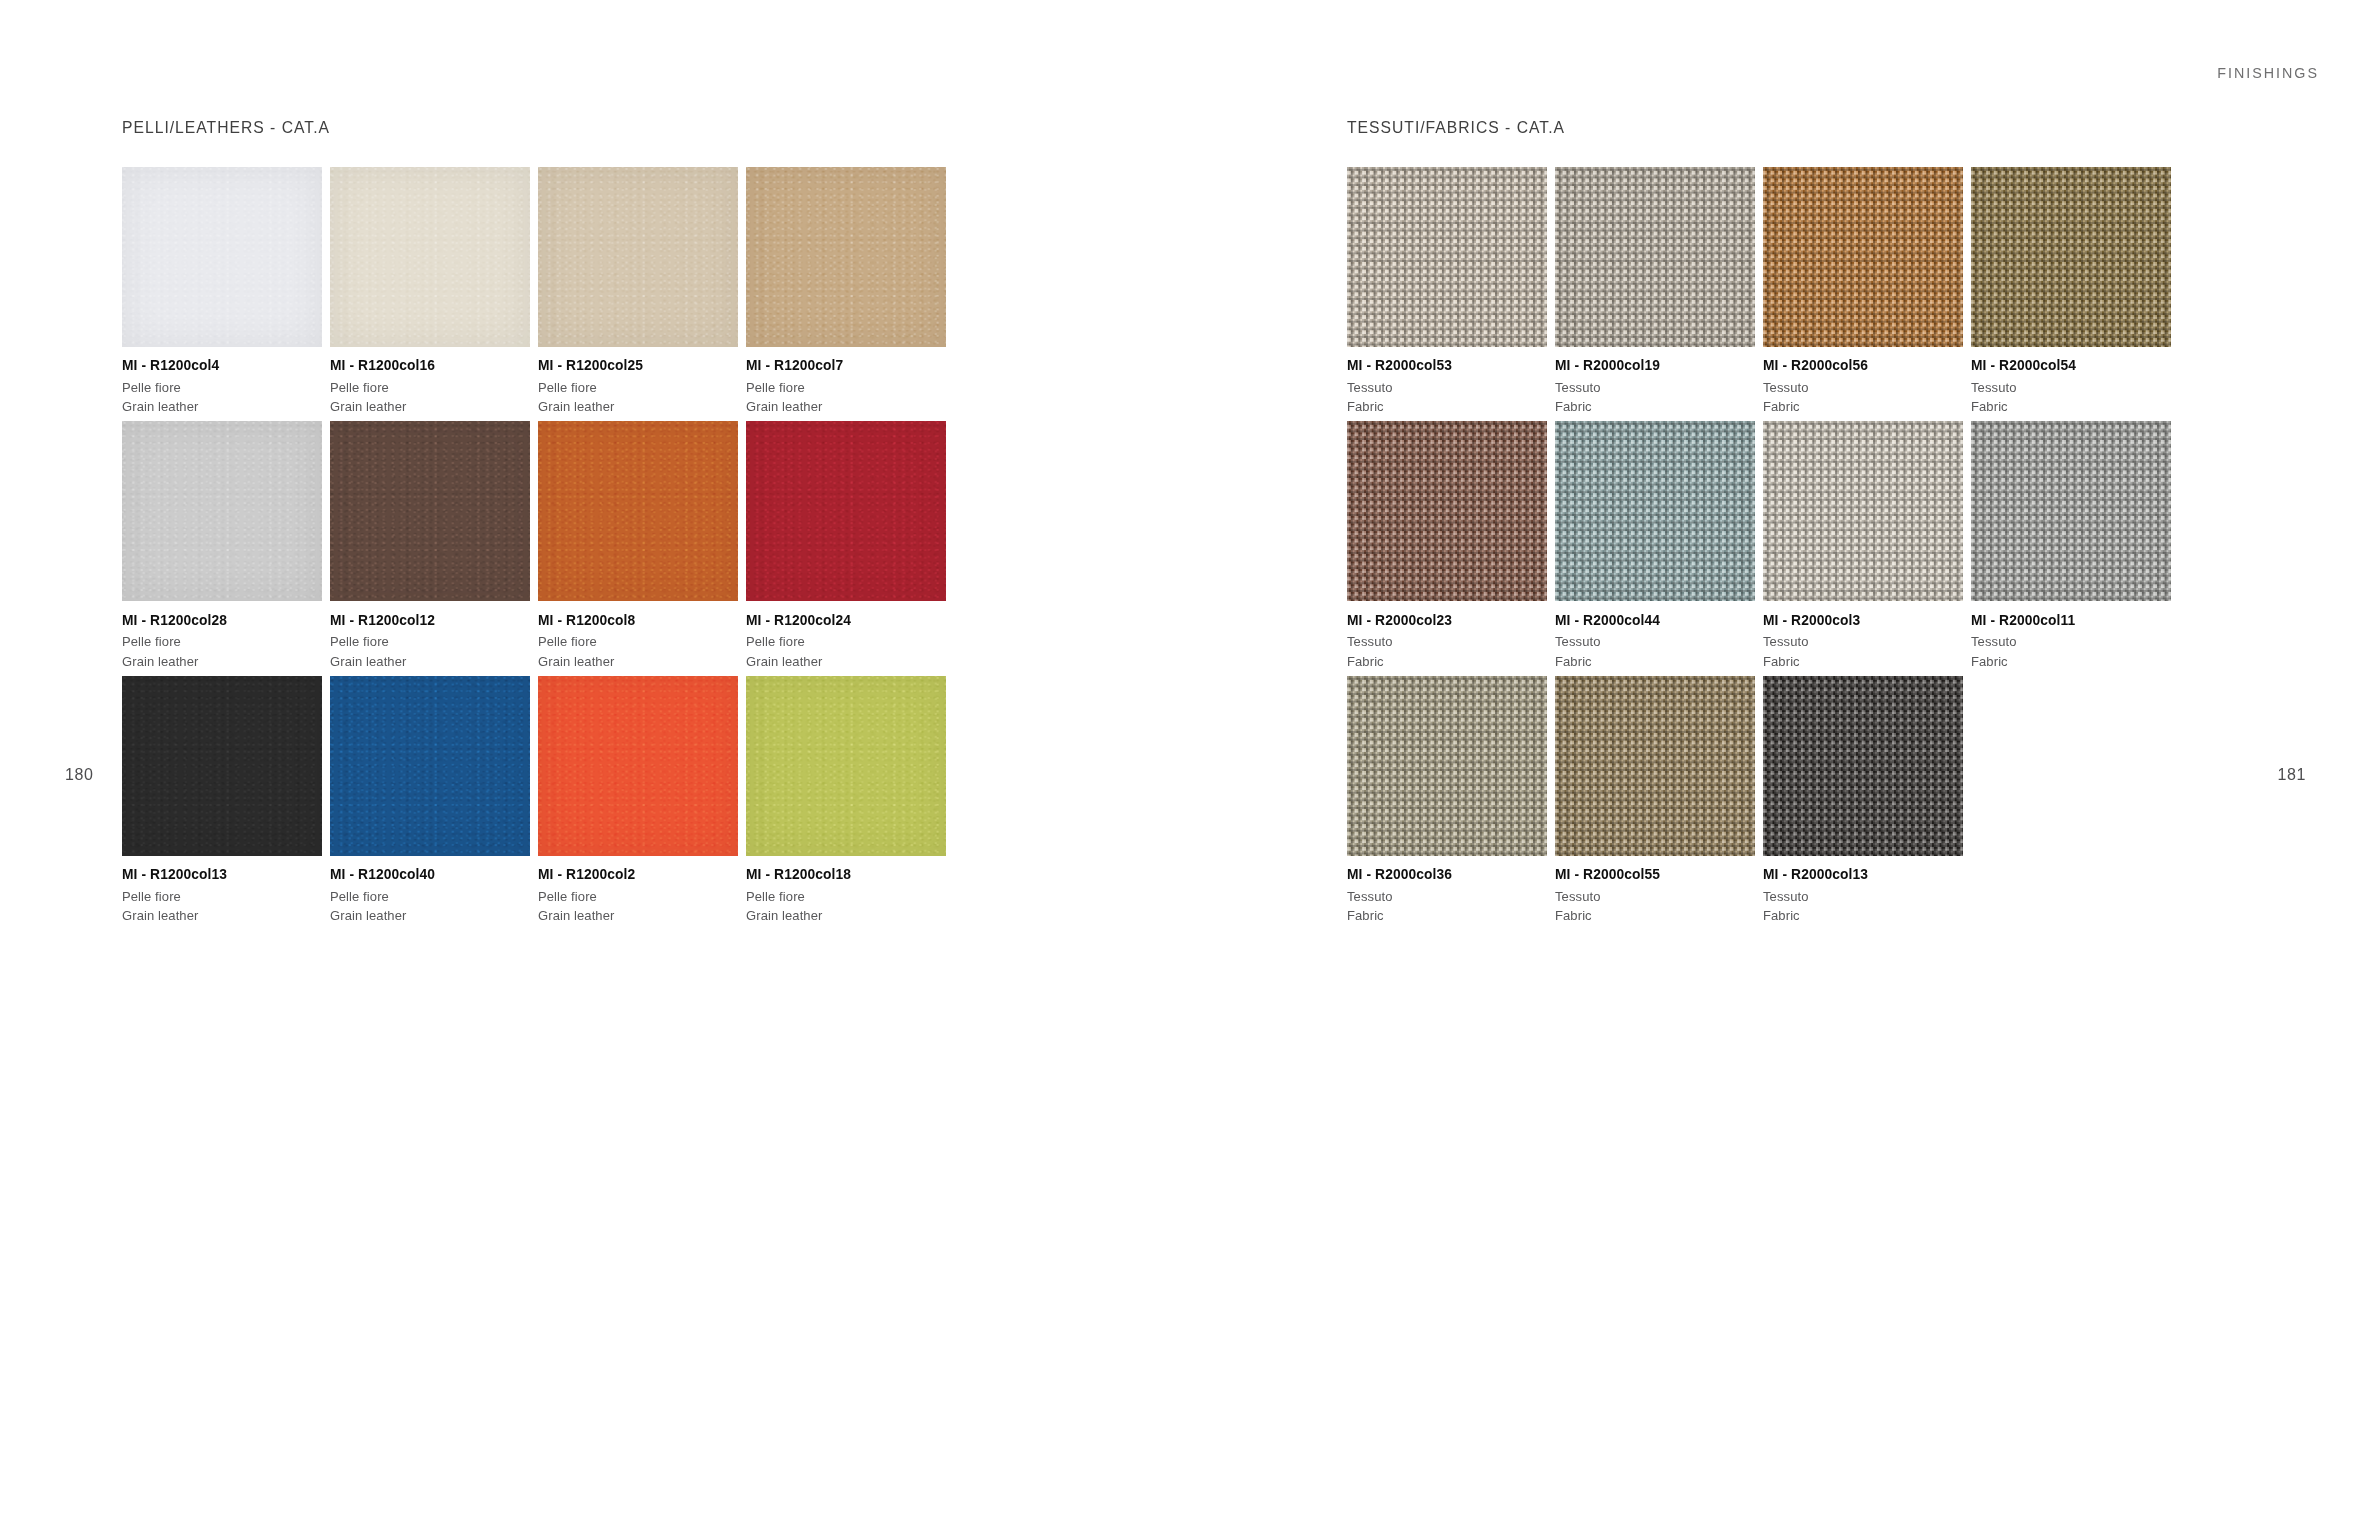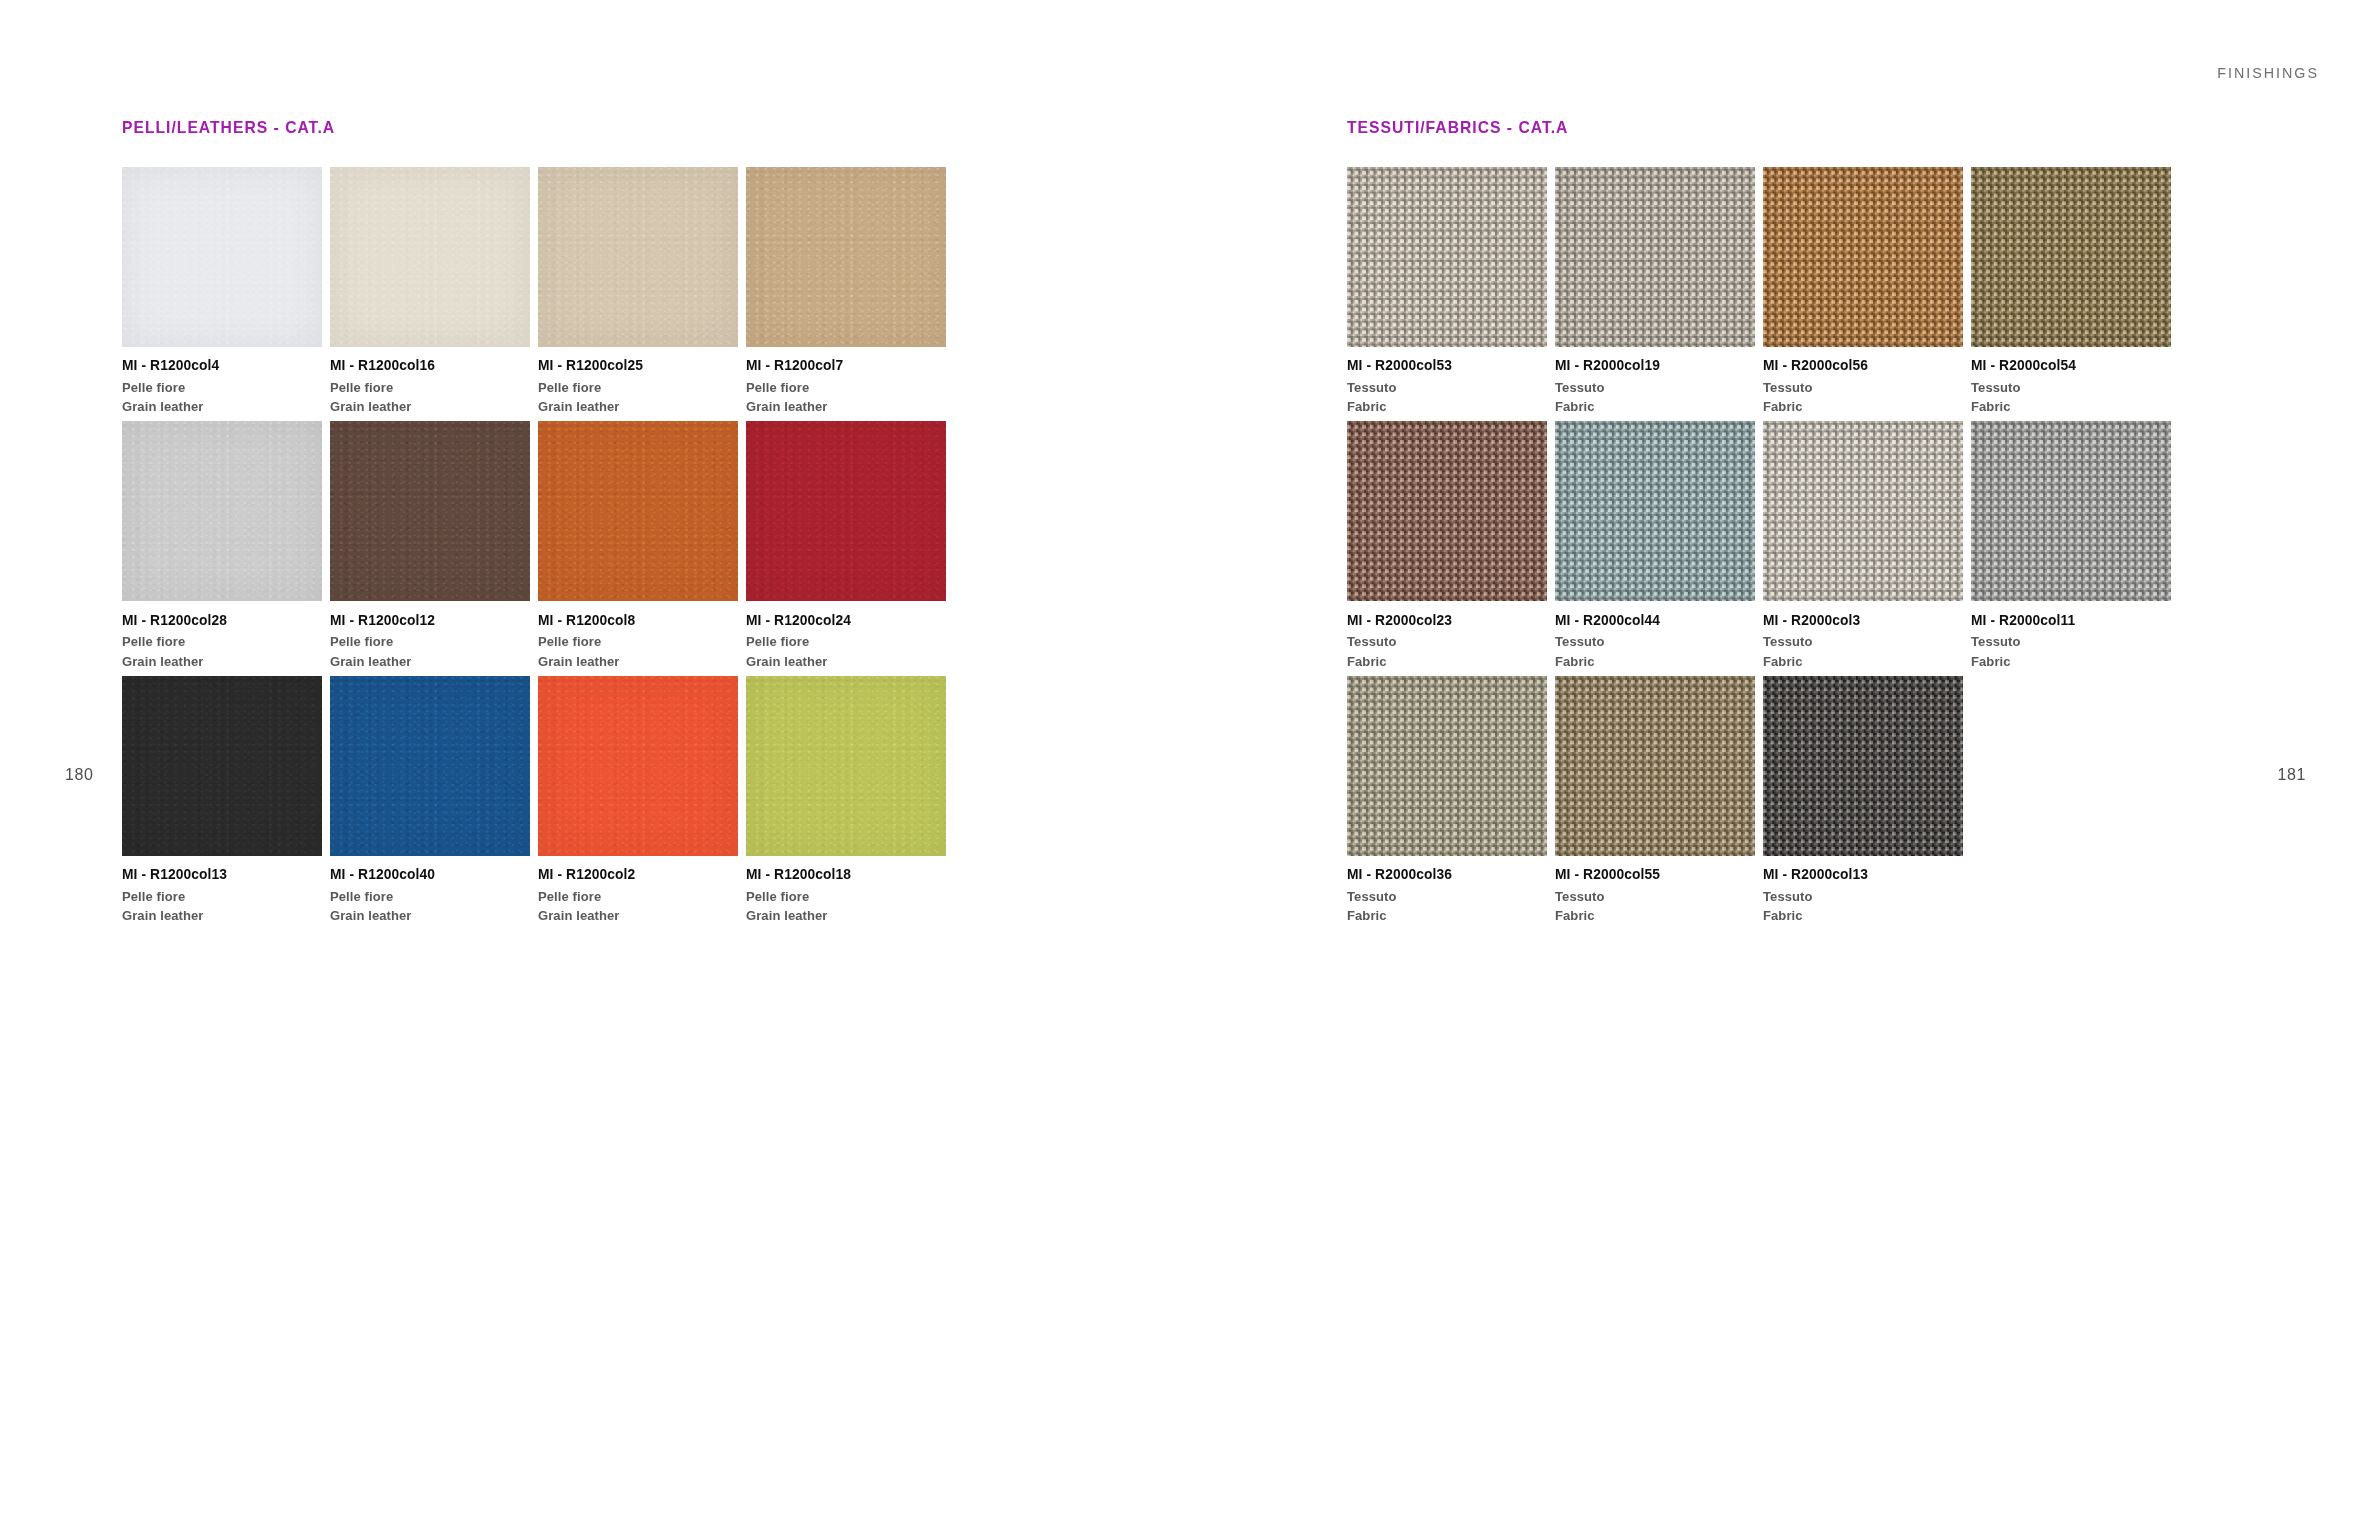--- a/index.html
+++ b/index.html
@@ -50,23 +50,23 @@
   }
   .page {
     position: absolute;
     top: 119px;
   }
   .page-left  { left: 122px; }
   .page-right { left: 1347px; }
 
   .section-title {
     font-size: 15.7px;
-    font-weight: 700;
+    font-weight: 400;
     letter-spacing: 1px;
-    color: #a21caf;
+    color: #404040;
     margin: 0 0 30px 0;
     white-space: nowrap;
   }
 
   
   .swatch-grid {
     display: grid;
     grid-template-columns: repeat(4, 200px);
     column-gap: 55px;
     row-gap: 72px;
@@ -142,21 +142,21 @@
     font-size: 13.8px;
     font-weight: 700;
     color: #0f0f0f;
     letter-spacing: 0.1px;
     white-space: nowrap;
     margin-bottom: 7.6px;
   }
   .swatch-desc-it,
   .swatch-desc-en {
     font-size: 13px;
-    font-weight: 700;
+    font-weight: 400;
     color: #58585a;
     letter-spacing: 0.1px;
     white-space: nowrap;
   }
   .swatch-desc-it { margin-bottom: 6.7px; }
 </style>
 </head>
 <body>
 
 <div class="spread">

